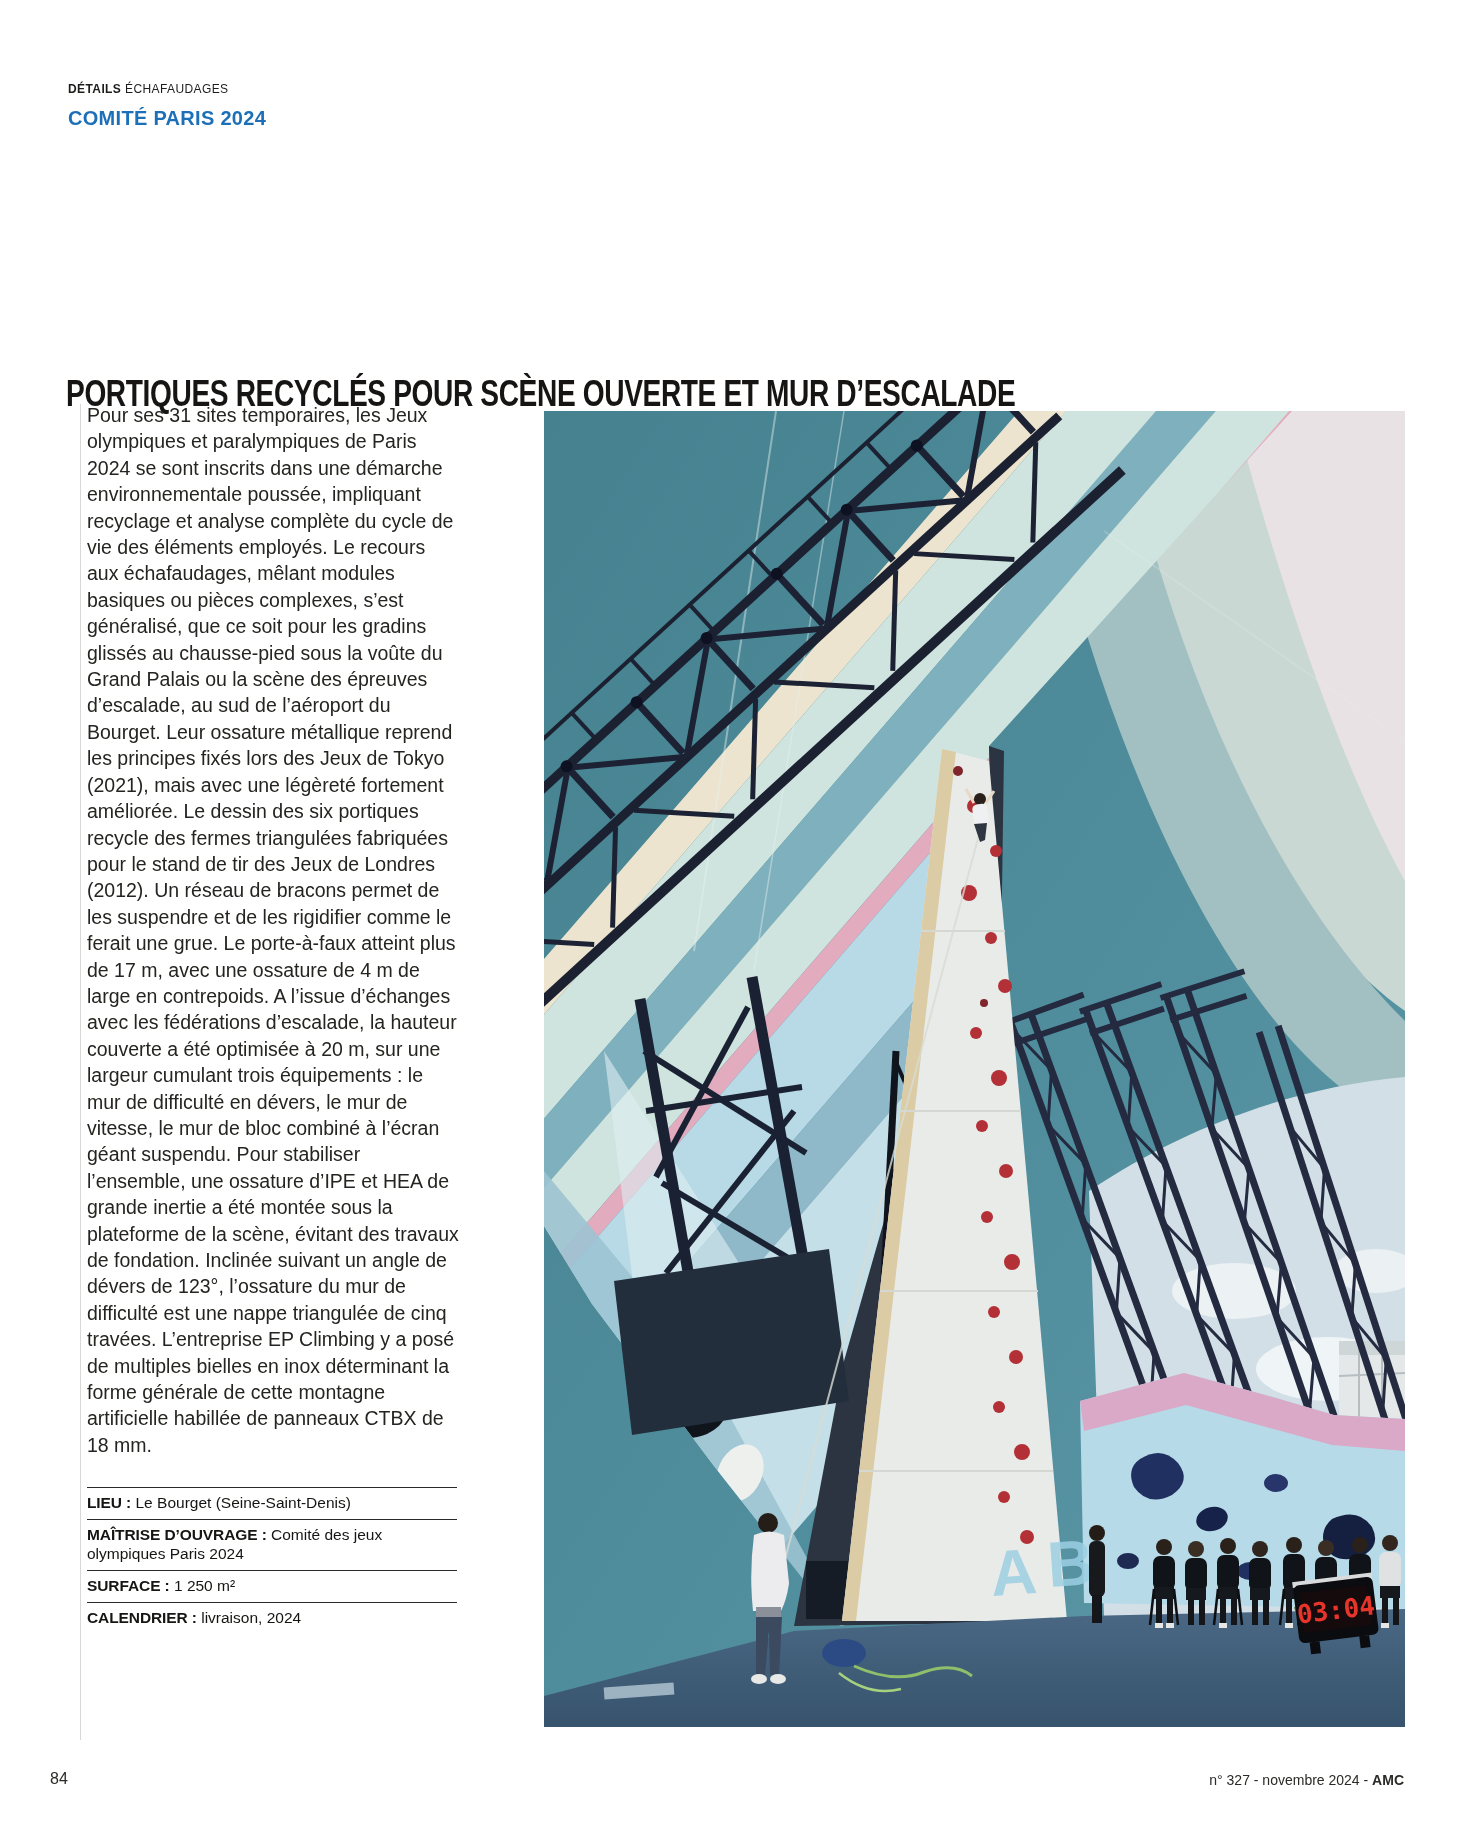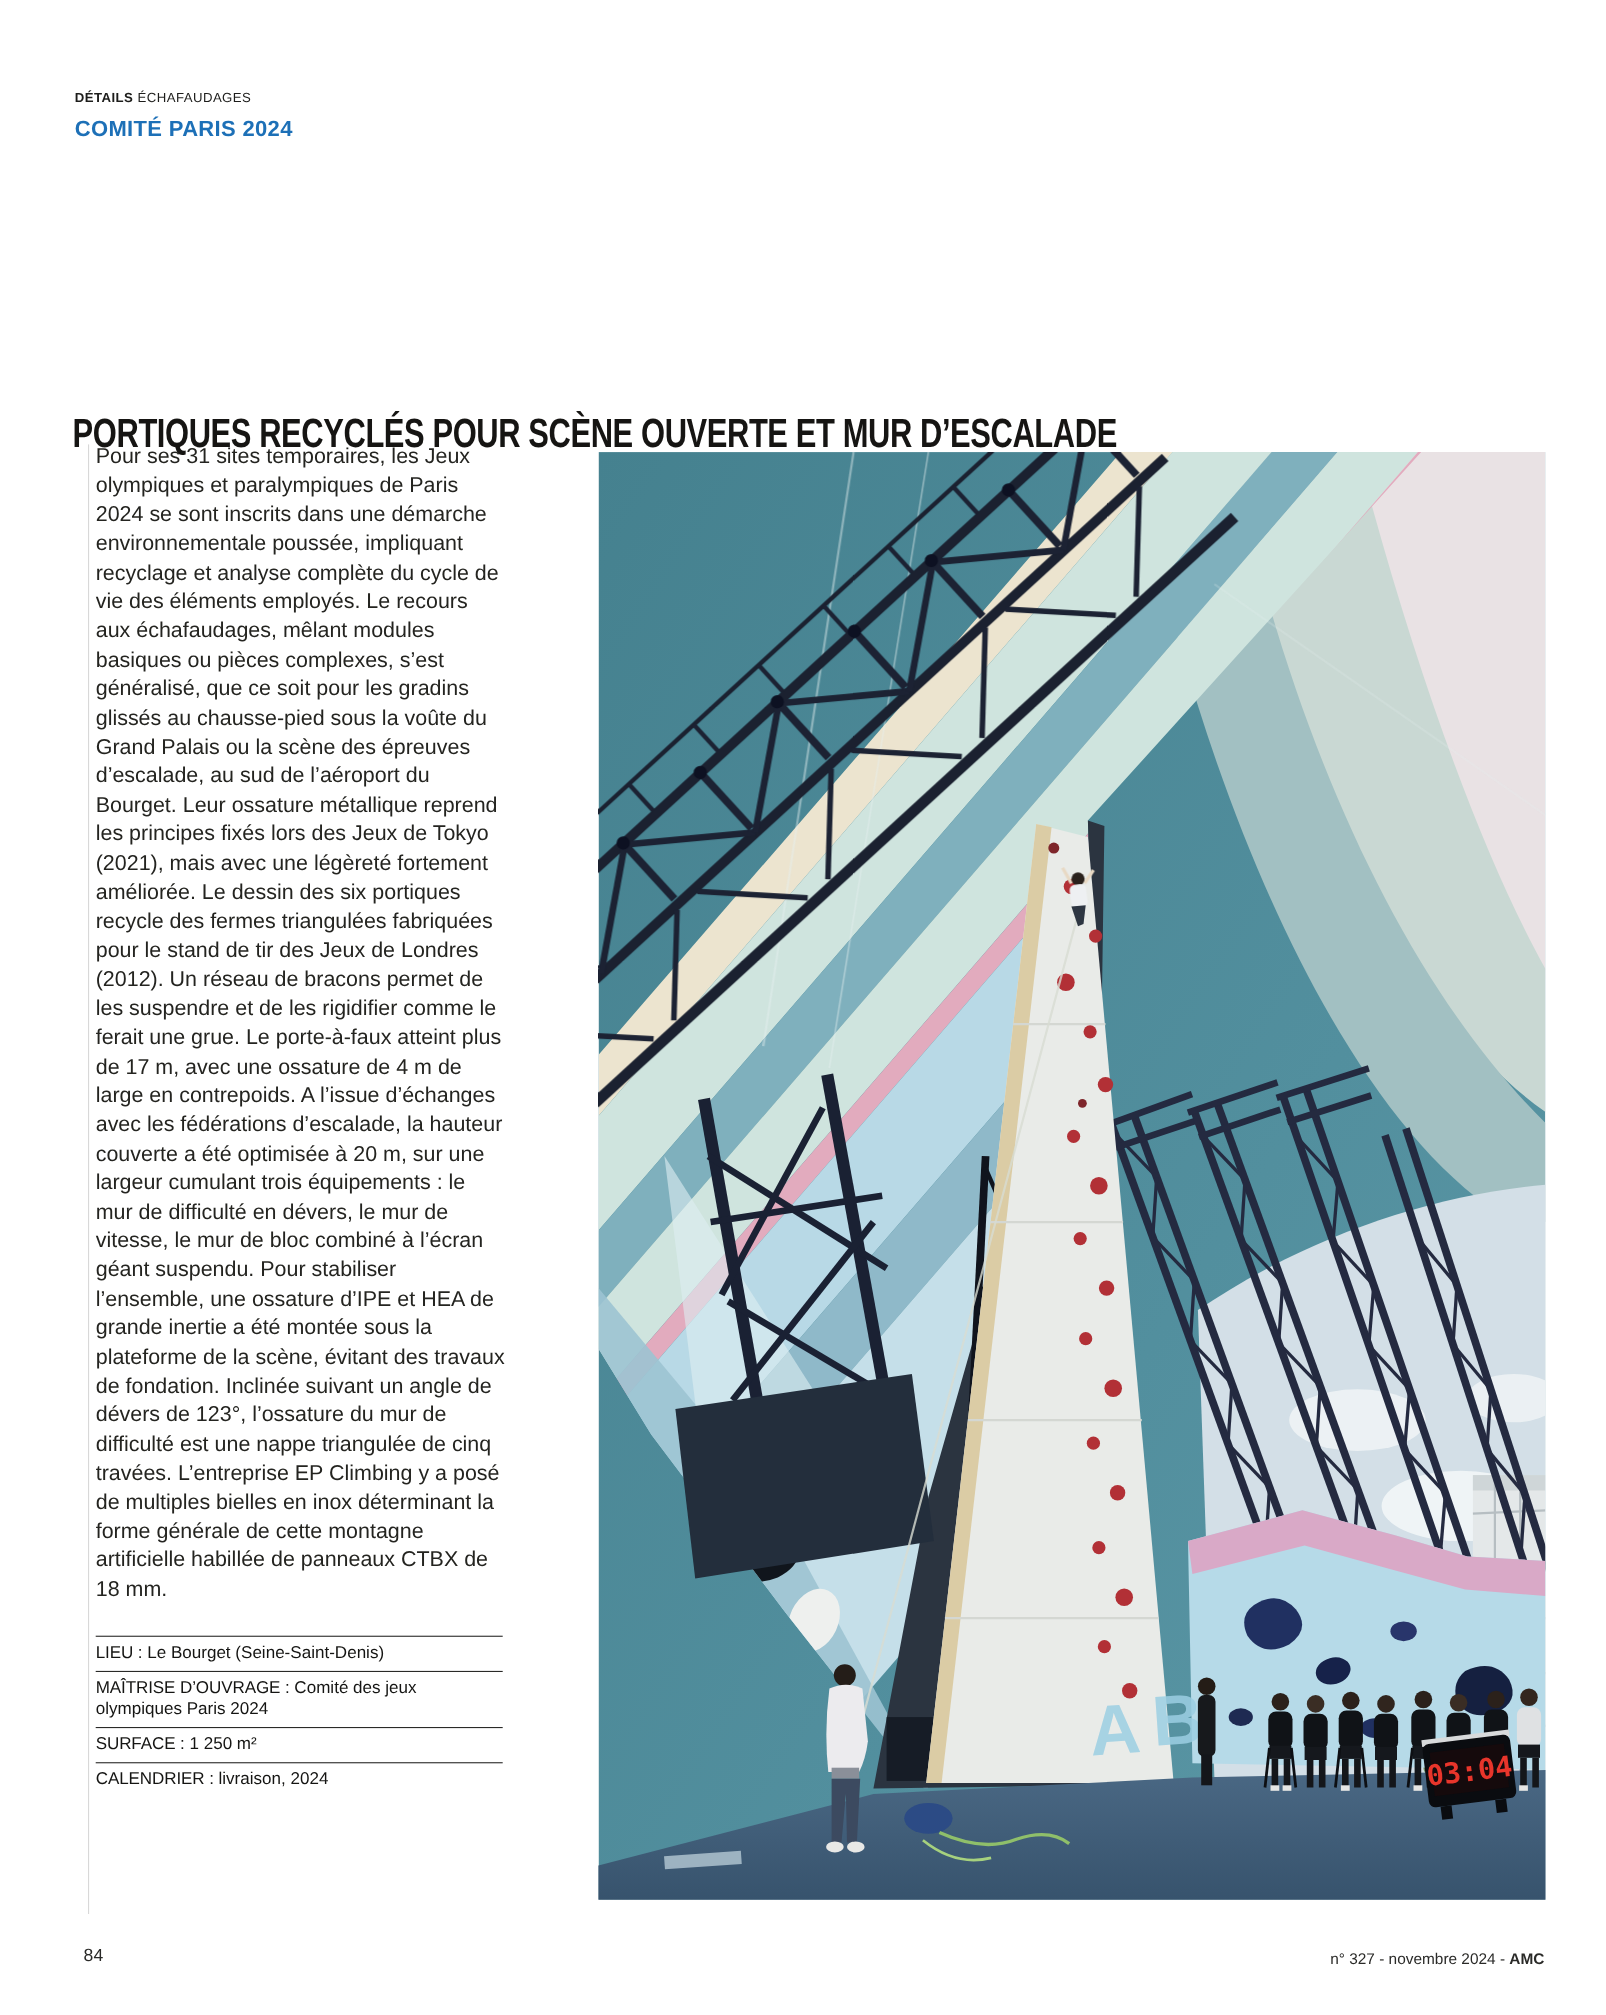--- a/index.html
+++ b/index.html
@@ -8,22 +8,22 @@
   .kicker{position:absolute;left:68px;top:82px;font-size:12px;letter-spacing:.4px;}
   .kicker .b{font-weight:bold;}
   .kicker2{position:absolute;left:68px;top:107px;font-size:20px;font-weight:bold;color:#1d70b7;letter-spacing:.3px;}
   .title{position:absolute;left:66px;top:348px;font-size:37px;font-weight:bold;white-space:nowrap;
          transform:scaleX(.76);transform-origin:left center;letter-spacing:-.5px;color:#161513;}
   .colrule{position:absolute;left:80px;top:404px;width:1px;height:1336px;background:#d8d8d8;}
   .bodytext{position:absolute;left:87px;top:402px;width:374px;font-size:19.5px;line-height:26.4px;
             text-align:left;color:#242420;}
   .facts{position:absolute;left:87px;top:1487px;width:370px;font-size:15.5px;line-height:19px;color:#151513;}
   .fact{border-top:1px solid #2a2a28;padding:5px 0 7px 0;}
-  .fact .lbl{font-weight:normal;letter-spacing:-.1px;}
-  .pagenum{position:absolute;left:76px;top:1770px;font-size:16px;color:#2a2a28;}
+  .fact .lbl{font-weight:bold;letter-spacing:-.1px;}
+  .pagenum{position:absolute;left:50px;top:1770px;font-size:16px;color:#2a2a28;}
   .issue{position:absolute;right:56px;top:1772px;font-size:14px;color:#2a2a28;text-align:right;}
   .issue .b{font-weight:bold;}
   .photo{position:absolute;left:544px;top:411px;width:861px;height:1316px;overflow:hidden;}
   .photo svg{display:block;width:100%;height:100%;}
 </style>
 </head>
 <body>
 
 <div class="page">
 

